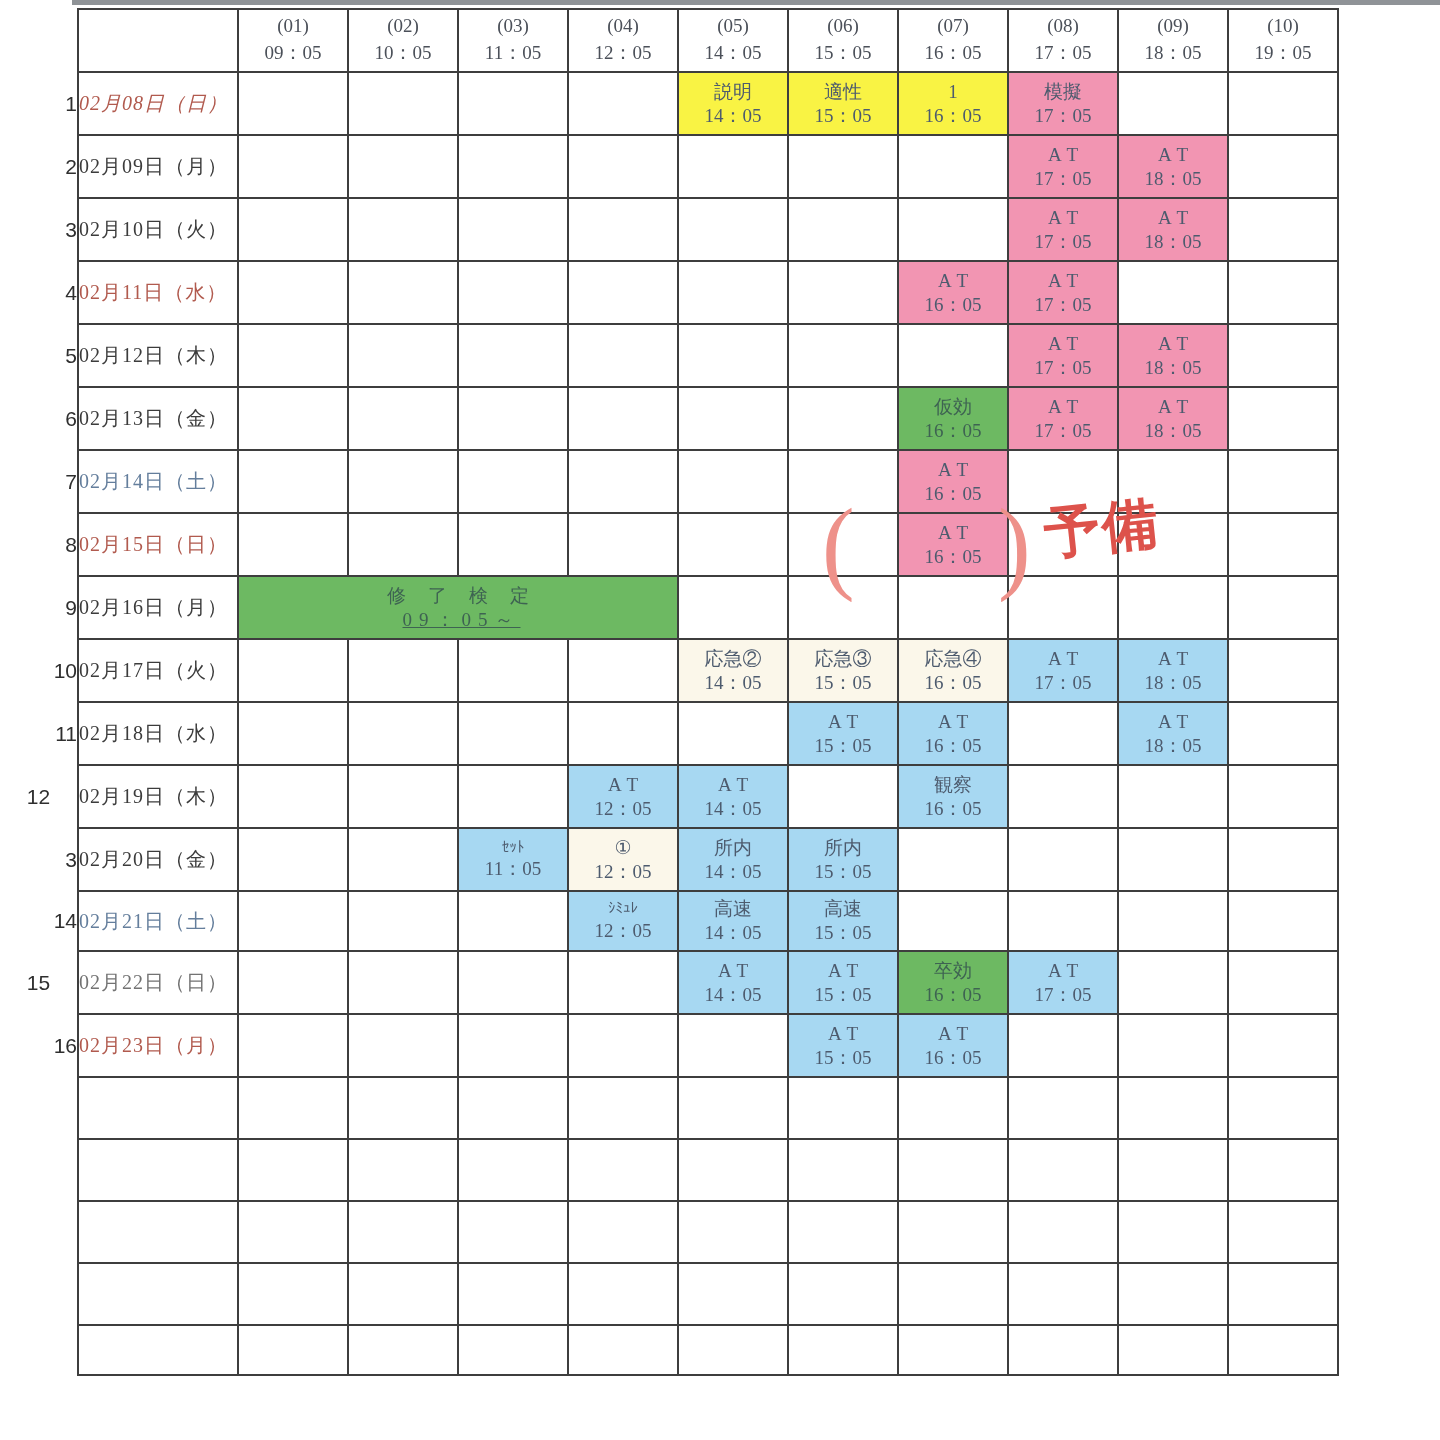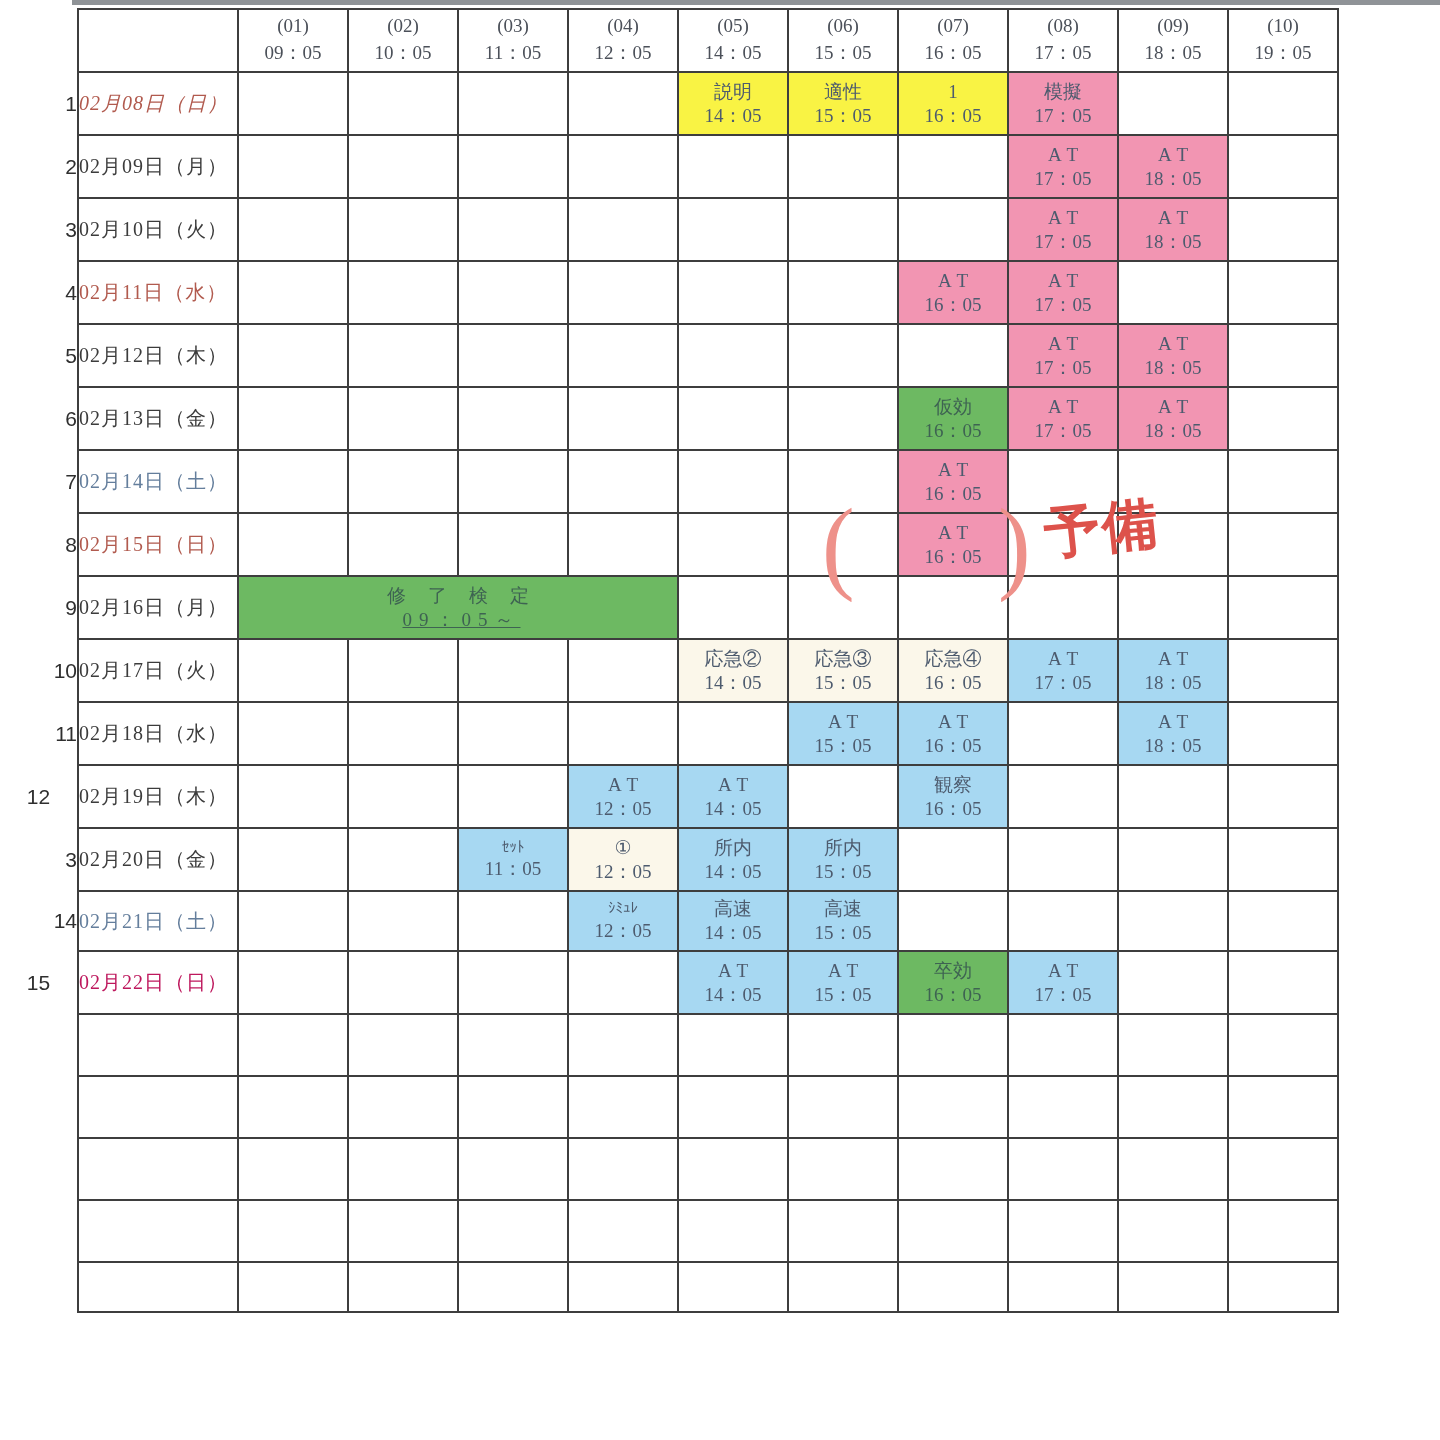--- a/index.html
+++ b/index.html
@@ -524,21 +524,21 @@
               <div class="tm">15：05</div>
             </div>
           </td>
           <td class="b"></td>
           <td class="b"></td>
           <td class="b"></td>
           <td class="b"></td>
         </tr>
         <tr style="height: 63px;">
           <td class="nb rownum" style="color: rgb(47, 47, 47); text-align: center;">15</td>
-          <td class="b date" style="color: #be185d;">02月22日（日）</td>
+          <td class="b date" style="color: #737373;">02月22日（日）</td>
           <td class="b"></td>
           <td class="b"></td>
           <td class="b"></td>
           <td class="b"></td>
           <td class="b" style="background: rgb(167, 216, 242);">
             <div class="lcell" style="color: rgb(77, 91, 110);">
               <div class="lbl at">AT</div>
               <div class="tm">14：05</div>
             </div>
           </td>
@@ -553,20 +553,44 @@
               <div class="lbl">卒効</div>
               <div class="tm">16：05</div>
             </div>
           </td>
           <td class="b" style="background: rgb(167, 216, 242);">
             <div class="lcell" style="color: rgb(77, 91, 110);">
               <div class="lbl at">AT</div>
               <div class="tm">17：05</div>
             </div>
           </td>
+          <td class="b"></td>
+          <td class="b"></td>
+        </tr>
+        <tr style="height: 63px;">
+          <td class="nb rownum" style="color: rgb(47, 47, 47);">16</td>
+          <td class="b date" style="color: rgb(177, 90, 78);">02月23日（月）</td>
+          <td class="b"></td>
+          <td class="b"></td>
+          <td class="b"></td>
+          <td class="b"></td>
+          <td class="b"></td>
+          <td class="b" style="background: rgb(167, 216, 242);">
+            <div class="lcell" style="color: rgb(77, 91, 110);">
+              <div class="lbl at">AT</div>
+              <div class="tm">15：05</div>
+            </div>
+          </td>
+          <td class="b" style="background: rgb(167, 216, 242);">
+            <div class="lcell" style="color: rgb(77, 91, 110);">
+              <div class="lbl at">AT</div>
+              <div class="tm">16：05</div>
+            </div>
+          </td>
+          <td class="b"></td>
           <td class="b"></td>
           <td class="b"></td>
         </tr>
         <tr style="height: 62px;">
           <td class="nb"></td>
           <td class="b"></td>
           <td class="b"></td>
           <td class="b"></td>
           <td class="b"></td>
           <td class="b"></td>

